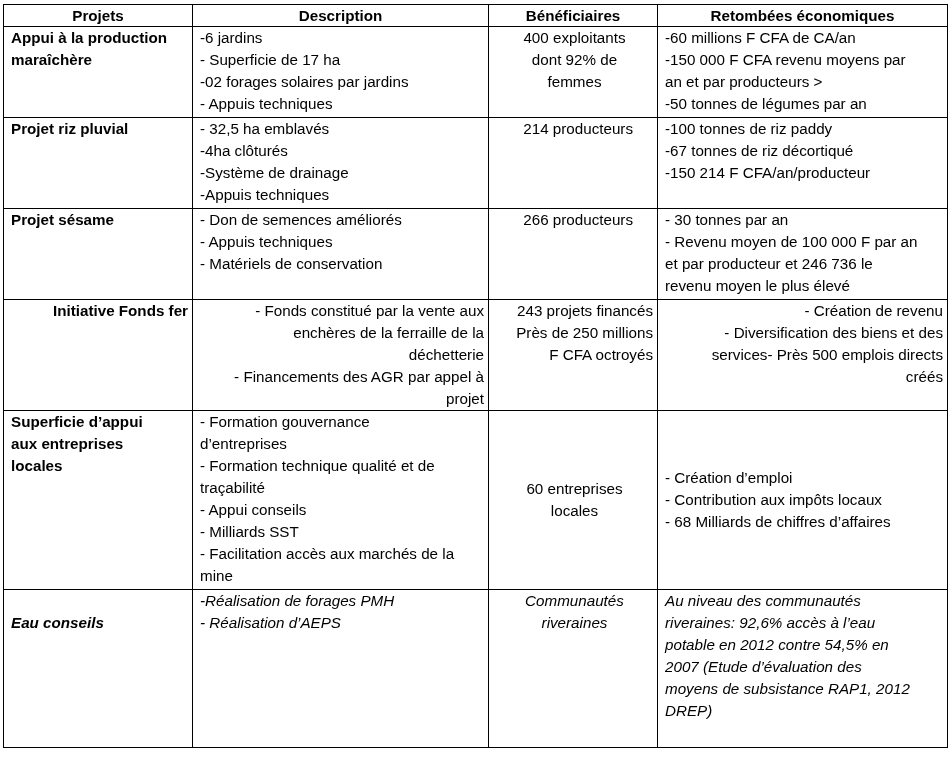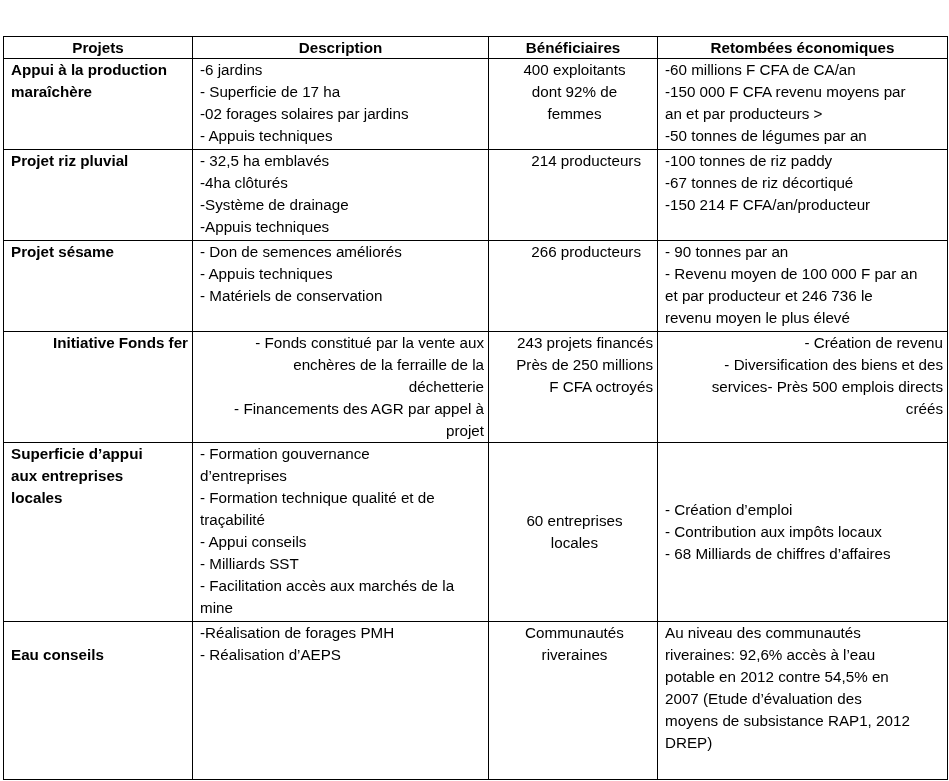--- a/index.html
+++ b/index.html
@@ -11,21 +11,21 @@
     width: 949px;
     height: 781px;
     position: relative;
     overflow: hidden;
     font-family: "Liberation Sans", "DejaVu Sans", sans-serif;
     color: #000;
   }
   table.projects {
     position: absolute;
     left: 3px;
-    top: 36px;
+    top: 4px;
     border-collapse: collapse;
     table-layout: fixed;
     width: 944px;
   }
   table.projects td, table.projects th {
     border: 1.5px solid #000;
     vertical-align: top;
     padding: 0 4px 0 7px;
     font-size: 15.2px;
     line-height: 22px;
@@ -40,31 +40,31 @@
   col.c1 { width: 189px; }
   col.c2 { width: 296px; }
   col.c3 { width: 169px; }
   col.c4 { width: 290px; }
   td.project {
     font-weight: bold;
     vertical-align: middle;
   }
   td.project.top { vertical-align: top; }
   td.benef { text-align: center; }
-  td.benef.right { text-align: right; padding-right: 16px; }
+  td.benef.right { text-align: right; padding-right: 24px; }
   td.benef.middle { vertical-align: middle; }
   td.eco.middle { vertical-align: middle; }
   td.project.mid-upper { vertical-align: top; padding-top: 22px; }
   .line { display: block; white-space: nowrap; }
   tr.r1 td { height: 90px; }
   tr.r2 td { height: 90px; }
   tr.r3 td { height: 90px; }
   tr.r4 td { height: 110px; text-align: right; }
   tr.r5 td { height: 178px; }
-  tr.r6 td { height: 135px; }
+  tr.r6 td { height: 135px; font-style: italic; }
 </style>
 </head>
 <body>
 
 <table class="projects">
   <colgroup>
     <col class="c1">
       <col class="c2">
       <col class="c3">
       <col class="c4">
@@ -129,21 +129,21 @@
       </td>
       <td>
         <span class="line">- Don de semences améliorés</span>
         <span class="line">- Appuis techniques</span>
         <span class="line">- Matériels de conservation</span>
       </td>
       <td class="benef right">
         <span class="line">266 producteurs</span>
       </td>
       <td class="eco">
-        <span class="line">- 90 tonnes par an</span>
+        <span class="line">- 30 tonnes par an</span>
         <span class="line">- Revenu moyen de 100 000 F par an</span>
         <span class="line">et par producteur et 246 736 le</span>
         <span class="line">revenu moyen le plus élevé</span>
       </td>
     </tr>
 
     <tr class="r4">
       <td class="project top">
         <span class="line">Initiative Fonds fer</span>
       </td>

